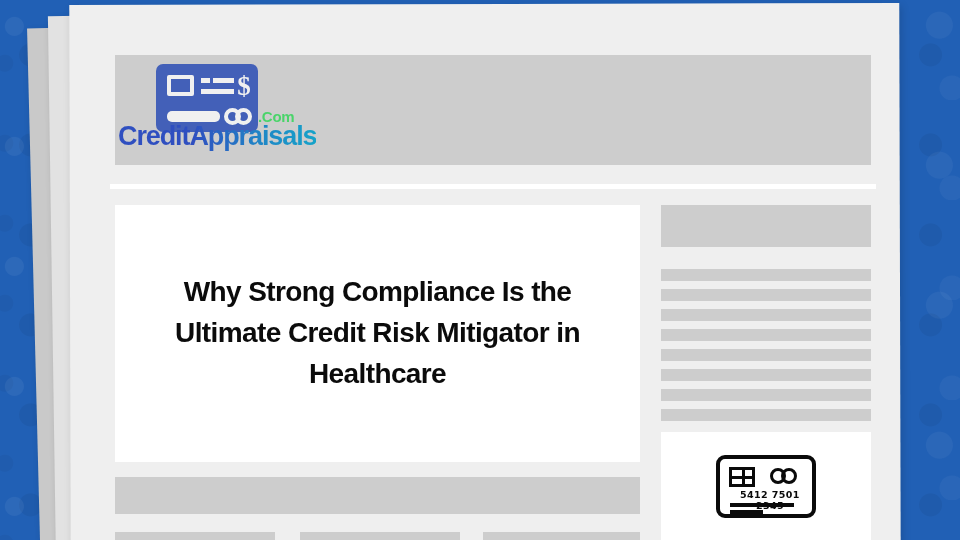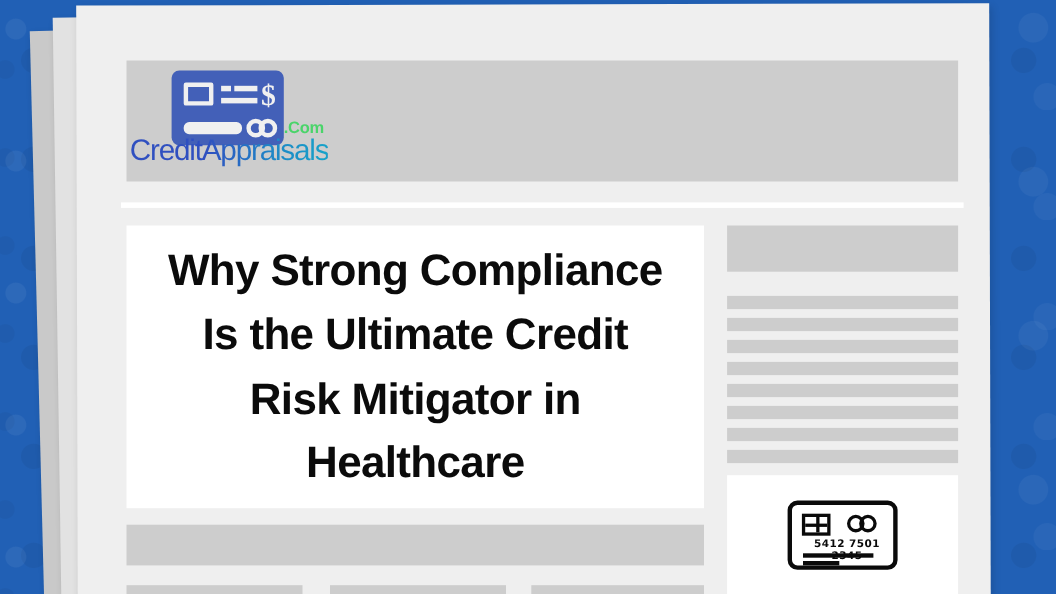--- a/index.html
+++ b/index.html
@@ -85,41 +85,41 @@
   .lc-c2{
     position:absolute; left:79px; top:44px; width:17px; height:17px;
     border:4px solid #f0f0f0; border-radius:50%;
   }
   .logo-com{
     position:absolute; left:140px; top:48px;
     font-size:15px; font-weight:bold; color:#4ad46a; letter-spacing:-.3px;
   }
   .logo-name{
     position:absolute; left:0px; top:61px;
-    font-size:27px; font-weight:normal; letter-spacing:-1.1px;
+    font-size:27px; font-weight:bold; letter-spacing:-1.1px;
     background:linear-gradient(90deg,#2f4fc0 0%, #2f4fc0 38%, #1f86c6 72%, #16a3c9 100%);
     -webkit-background-clip:text; background-clip:text; color:transparent;
     white-space:nowrap;
     text-align:center;
   }
 
   
   .divider{
     position:absolute; left:110px; top:184px; width:766px; height:5px;
     background:#ffffff;
   }
 
   
   .title-card{
     position:absolute; left:115px; top:205px; width:525px; height:257px;
     background:#ffffff;
     display:flex; align-items:center; justify-content:center;
   }
   .title-text{
-    font-size:40px; font-weight:bold; color:#0b0b0b;
+    font-size:28px; font-weight:bold; color:#0b0b0b;
     line-height:1.46; text-align:center; letter-spacing:-.6px;
     padding:0 32px;
   }
 
   
   .title-underblock{
     position:absolute; left:115px; top:477px; width:525px; height:37px;
     background:#cdcdcd;
   }
   .footer-col-a{ position:absolute; left:115px; top:532px; width:160px; height:12px; background:#cdcdcd; }

